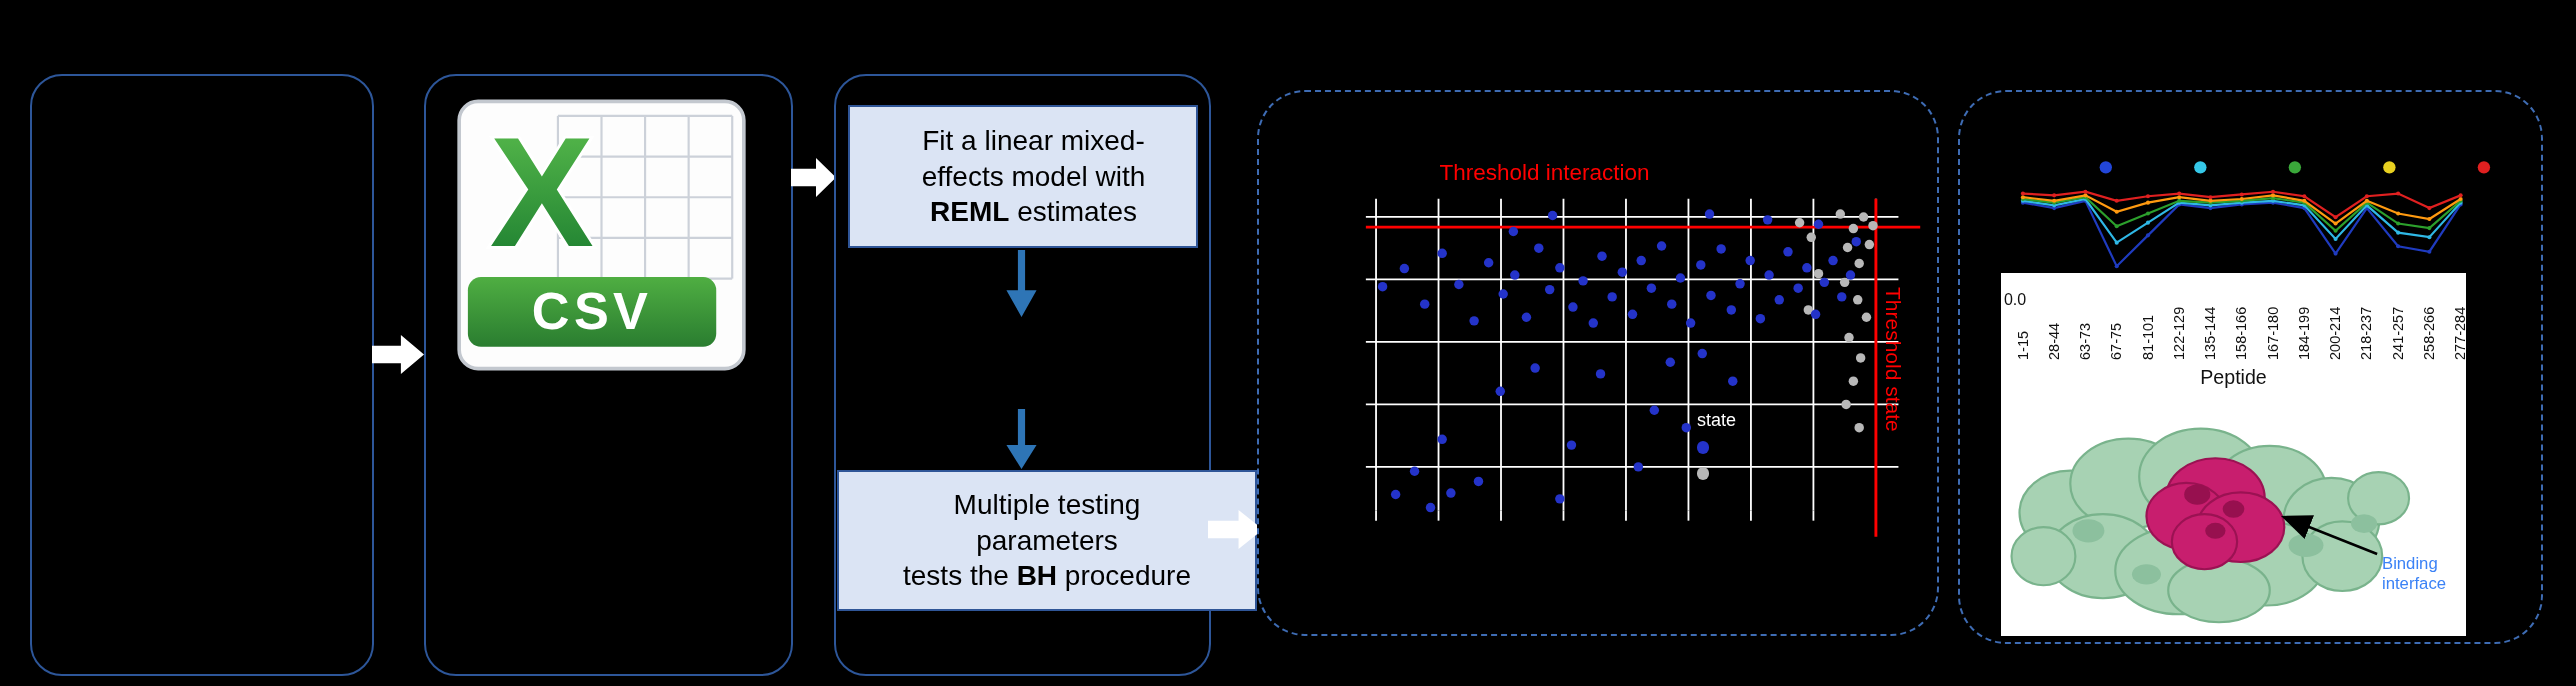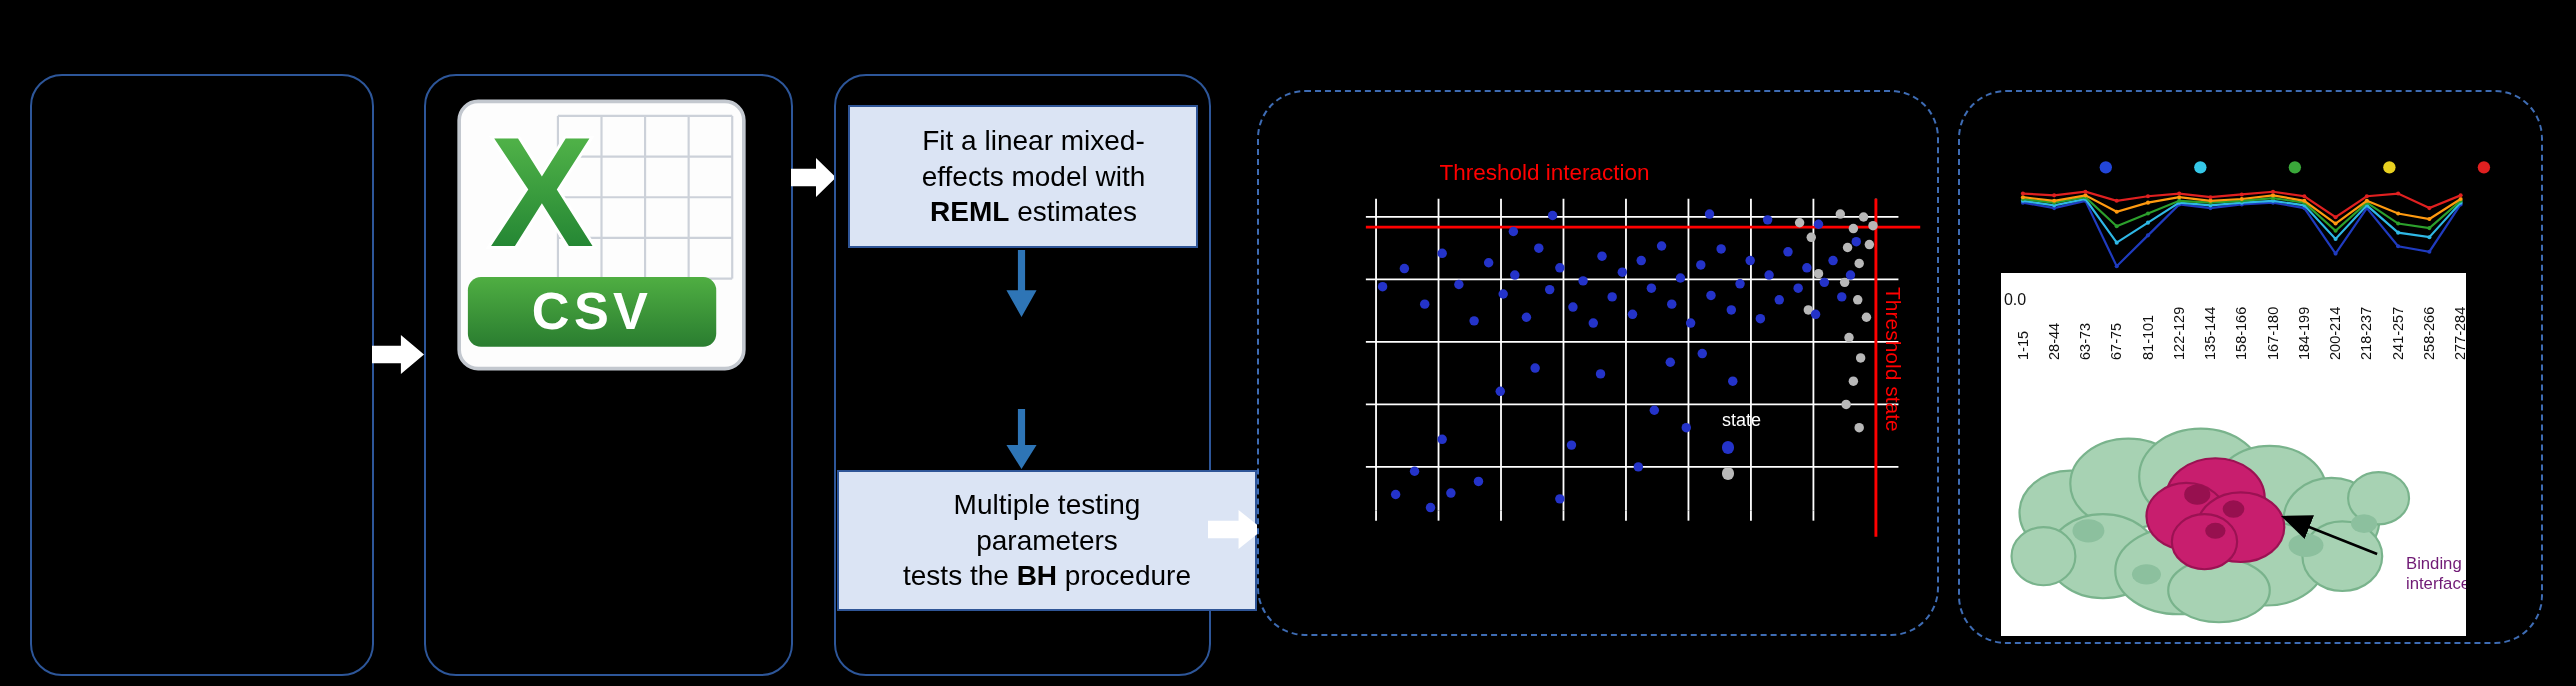--- a/index.html
+++ b/index.html
@@ -14,21 +14,21 @@
   .down-arrow{position:absolute;}
   .thr-label{position:absolute;color:#ff0000;font-size:22.5px;font-weight:bold;}
   .thr-vert{writing-mode:vertical-rl;font-size:21px;}
   .sc-legend{position:absolute;color:#ffffff;font-size:18px;}
   .sc-legend .dot{display:inline-block;width:12.4px;height:12.4px;border-radius:50%;}
   .whitebox{position:absolute;background:#ffffff;overflow:hidden;}
   .pep-label{position:absolute;top:4.4px;height:83px;writing-mode:vertical-rl;transform:rotate(180deg);
              font-size:14.5px;color:#111;line-height:1;}
   .peptide-title{position:absolute;font-size:19.6px;color:#111;}
   .ytick{position:absolute;font-size:16px;color:#111;}
-  .bind-label{position:absolute;font-size:16.7px;color:#701a75;line-height:1.2;margin-left:24px;}
+  .bind-label{position:absolute;font-size:16.7px;color:#3b82f6;line-height:1.2;}
 </style>
 </head>
 <body>
 
 <div class="stage">
 
   <div class="panel" style="left:30px;top:74px;width:340px;height:598px;"></div>
 
   <svg class="block-arrow" style="left:372px;top:335px;" width="52" height="39" viewBox="0 0 72 54">
     <polygon points="0,15 40,15 40,0 72,27 40,54 40,39 0,39" fill="#ffffff"></polygon>
@@ -198,21 +198,21 @@
         <circle cx="522" cy="516" r="6.5" fill="#2433c9"></circle>
         <circle cx="404" cy="170" r="6.5" fill="#2433c9"></circle>
         <circle cx="620" cy="168" r="6.5" fill="#2433c9"></circle>
         <circle cx="700" cy="176" r="6.5" fill="#2433c9"></circle>
         <circle cx="350" cy="192" r="6.5" fill="#2433c9"></circle>
         <circle cx="770" cy="182" r="6.5" fill="#2433c9"></circle>
         <circle cx="822" cy="206" r="6.5" fill="#2433c9"></circle>
       </svg>
     <div class="thr-label" style="left:173px;top:68px;width:225px;text-align:center;font-weight:normal;">Threshold interaction</div>
     <div class="thr-label thr-vert" style="left:622px;top:195px;height:225px;font-weight:normal;">Threshold state</div>
-    <div class="sc-legend" style="left:463px;top:318px;">
+    <div class="sc-legend" style="left:438px;top:318px;">
       <div>state</div>
       <div style="margin-top:6.5px;"><span class="dot" style="background: rgb(36, 51, 201);"></span></div>
       <div style="margin-top:5.1px;"><span class="dot" style="background: rgb(184, 184, 184);"></span></div>
     </div>
   </div>
 
   <div class="panel dashed" style="left:1958px;top:90px;width:581px;height:550px;">
     <svg style="position:absolute;left:44px;top:65px;" width="509" height="124" viewBox="0 0 700 170">
         <circle cx="140" cy="14" r="8.5" fill="#2246d8"></circle>
         <circle cx="270" cy="14" r="8.5" fill="#35c8e8"></circle>
@@ -312,20 +312,21 @@
           <div class="pep-label" style="left: 202px;">135-144</div>
           <div class="pep-label" style="left: 233px;">158-166</div>
           <div class="pep-label" style="left: 265px;">167-180</div>
           <div class="pep-label" style="left: 296px;">184-199</div>
           <div class="pep-label" style="left: 327px;">200-214</div>
           <div class="pep-label" style="left: 358px;">218-237</div>
           <div class="pep-label" style="left: 390px;">241-257</div>
           <div class="pep-label" style="left: 421px;">258-266</div>
           <div class="pep-label" style="left: 452px;">277-284</div>
         </div>
+      <div class="peptide-title" style="left:0;top:93px;width:465px;text-align:center;">Peptide</div>
       <svg style="position:absolute;left:0;top:120px;" width="465" height="243" viewBox="0 0 640 335">
         <defs>
           <marker id="ah" markerWidth="12" markerHeight="10" refX="10" refY="5" orient="auto">
             <path d="M0,0 L12,5 L0,10 z" fill="#000000"></path>
           </marker>
         </defs>
         <g fill="#a7d2b3" stroke="#79b38c" stroke-width="3">
           <ellipse cx="95" cy="165" rx="70" ry="58"></ellipse>
           <ellipse cx="175" cy="125" rx="80" ry="62"></ellipse>
           <ellipse cx="275" cy="115" rx="85" ry="66"></ellipse>

